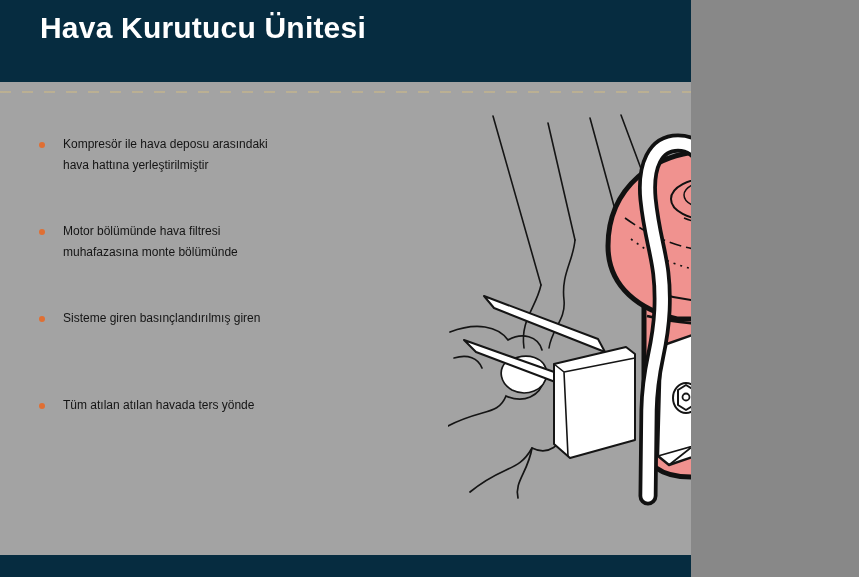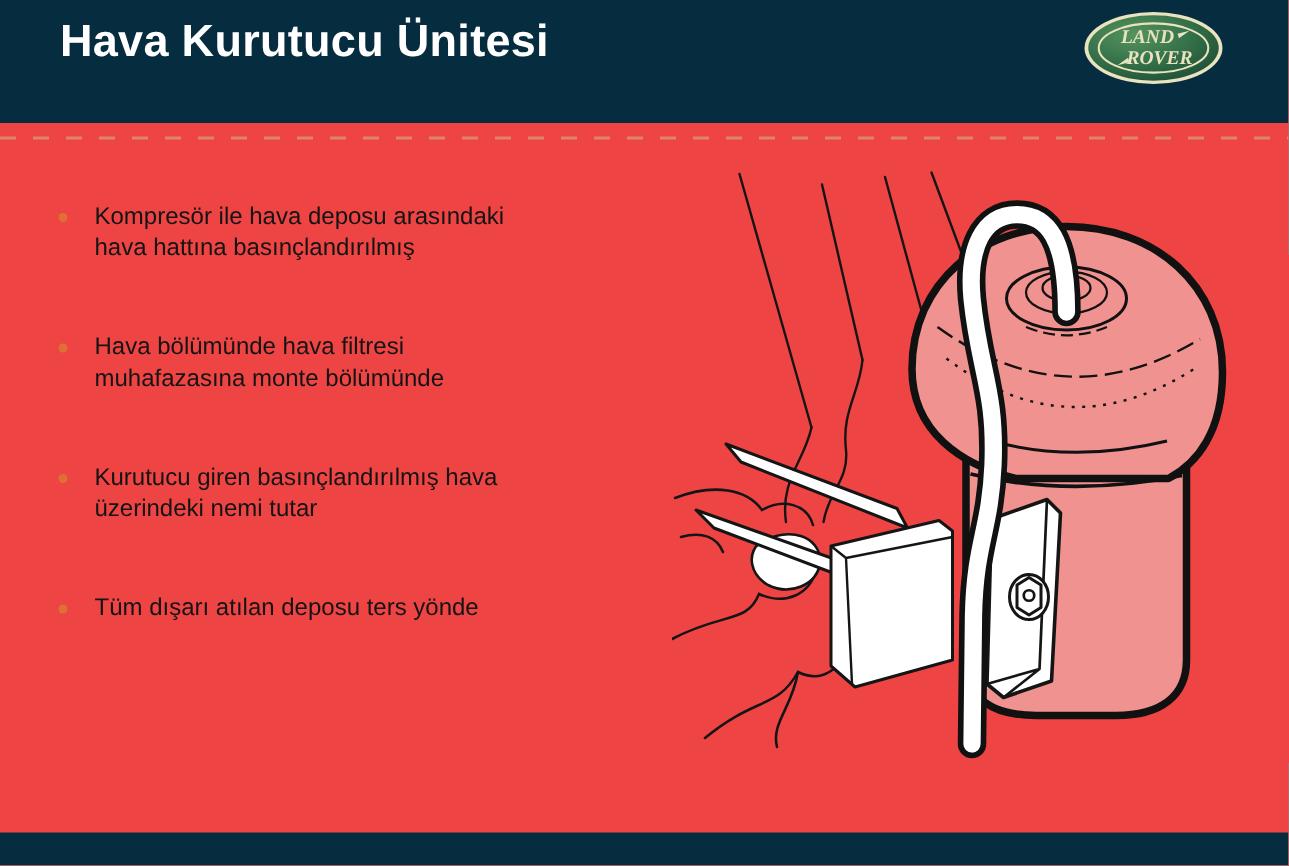--- a/index.html
+++ b/index.html
@@ -1,37 +1,37 @@
 <!DOCTYPE html>
 <html><head>
 <meta charset="utf-8">
 <style>
   html,body{margin:0;padding:0;background:#888;}
   .slide{
-    position:relative;width:859px;height:577px;background:#ef4444;
+    position:relative;width:691px;height:577px;background:#a3a3a3;
     overflow:hidden;font-family:"Liberation Sans", sans-serif;
   }
   .hdr{
     position:absolute;left:0;top:0;width:859px;height:82px;
     background:#062c40;
   }
   .hdr h1{
     position:absolute;left:40px;top:11px;margin:0;
     color:#ffffff;font-size:30px;font-weight:bold;letter-spacing:.2px;
     white-space:nowrap;
   }
   .gold-rule{
     position:absolute;left:0;top:91px;width:859px;height:2px;
     background:repeating-linear-gradient(90deg,
       rgba(206,186,134,.55) 0 11px, rgba(206,186,134,0) 11px 22px);
   }
   .logo{position:absolute;left:722px;top:7px;width:94px;height:50px;}
   .bullets{
     position:absolute;left:63px;top:134px;width:390px;margin:0;padding:0;
-    list-style:none;color:#141414;font-size:16px;line-height:21px;
+    list-style:none;color:#141414;font-size:12px;line-height:21px;
   }
   .bullets li{position:relative;min-height:42px;margin:0 0 45px 0;}
   .bullets .dot{
     position:absolute;left:-24px;top:8px;width:6px;height:6px;
     border-radius:50%;background:#e06f33;
   }
   .bullets .ln{white-space:nowrap;}
   .art{position:absolute;left:448px;top:96px;width:411px;height:410px;margin:0;}
   .ftr{
     position:absolute;left:0;top:555px;width:859px;height:22px;
@@ -63,35 +63,34 @@
     <polygon points="63,15.5 71,13.5 64,18.5" fill="#e9e3c0"></polygon>
     <polygon points="31,34.5 23,36.5 30,31.5" fill="#e9e3c0"></polygon>
   </svg>
 
   <div class="gold-rule"></div>
 
   <ul class="bullets">
     <li>
       <span class="dot"></span>
       <div class="ln">Kompresör ile hava deposu arasındaki</div>
-      <div class="ln">hava hattına basınçlandırılmış</div>
+      <div class="ln">hava hattına yerleştirilmiştir</div>
     </li>
     <li>
       <span class="dot"></span>
-      <div class="ln">Hava bölümünde hava filtresi</div>
+      <div class="ln">Motor bölümünde hava filtresi</div>
       <div class="ln">muhafazasına monte bölümünde</div>
     </li>
     <li>
       <span class="dot"></span>
-      <div class="ln">Kurutucu giren basınçlandırılmış hava</div>
-      <div class="ln">üzerindeki nemi tutar</div>
+      <div class="ln">Sisteme giren basınçlandırılmış giren</div>
     </li>
     <li>
       <span class="dot"></span>
-      <div class="ln">Tüm dışarı atılan deposu ters yönde</div>
+      <div class="ln">Tüm atılan atılan havada ters yönde</div>
     </li>
   </ul>
 
   <figure class="art">
     <svg viewBox="0 0 411 410" width="411" height="410" aria-hidden="true">
 
       <g stroke="#151515" stroke-width="1.6" fill="none" stroke-linecap="round">
         <path d="M45 20 L93 189"></path>
         <path d="M93 189 C88 212 72 224 76 252"></path>
         <path d="M100 27 L127 144"></path>

